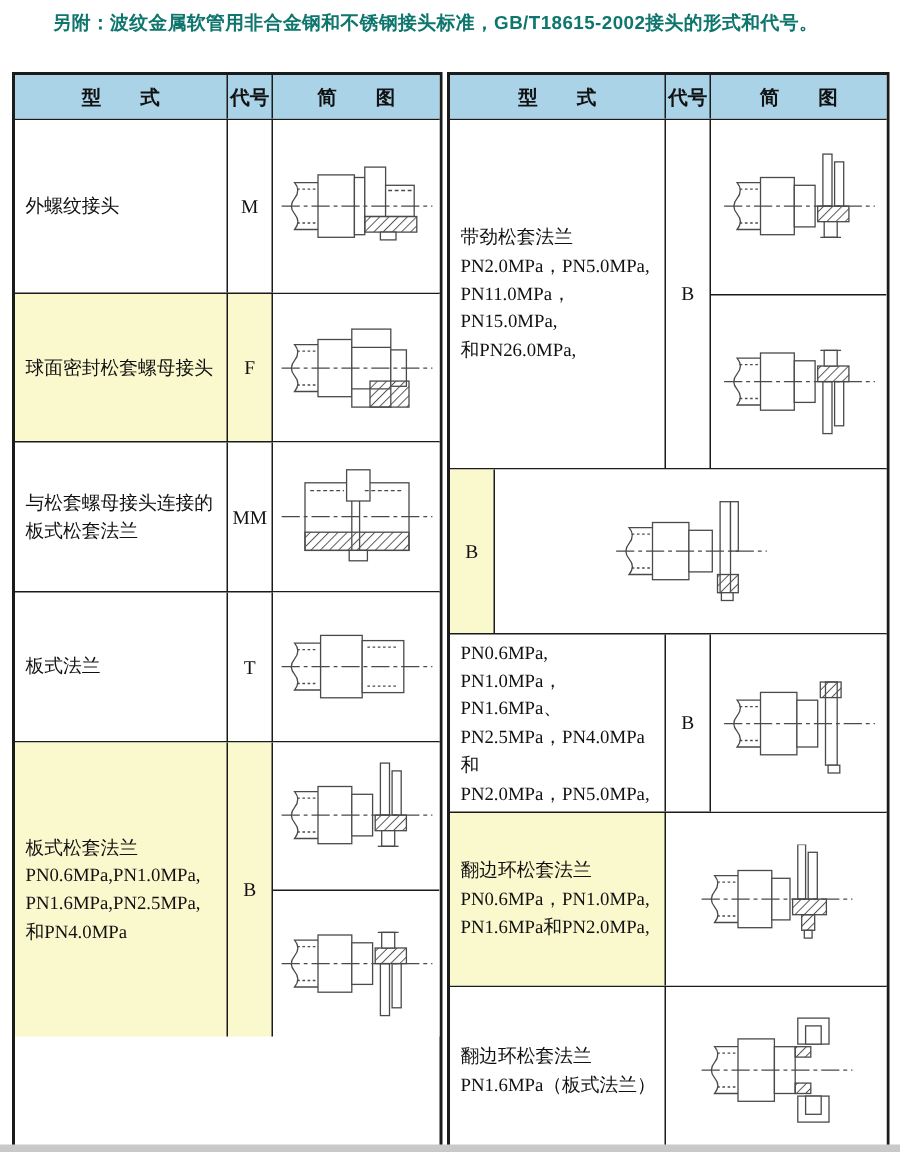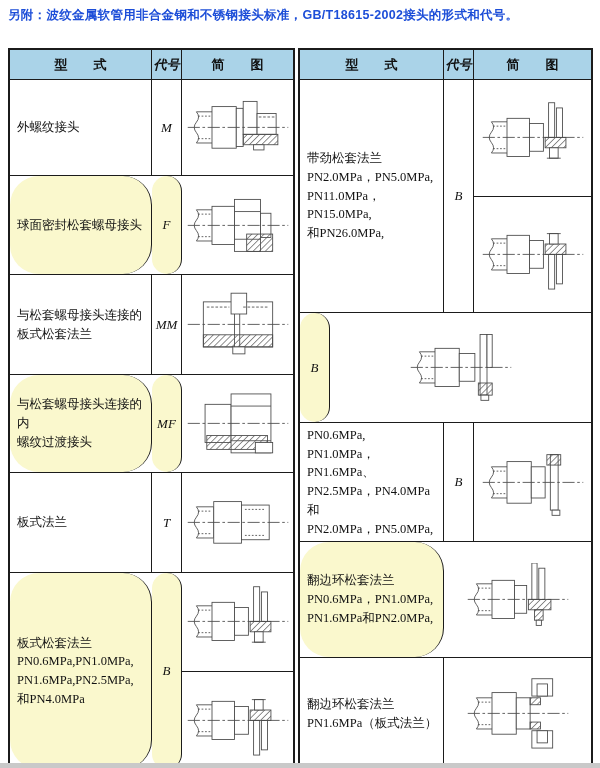--- a/index.html
+++ b/index.html
@@ -4,39 +4,39 @@
 <style>
   html,body{margin:0;padding:0;}
   body{
     width:600px;height:768px;overflow:hidden;position:relative;
     background:#ffffff;color:#111;
     font-family:"Liberation Serif", serif;
   }
   .title{
     font-family:"Liberation Sans", sans-serif;
     font-weight:bold;font-size:12.5px;line-height:1.3;
-    padding:7px 4px 0 8px;letter-spacing:0.3px;color:#1d4ed8;
+    padding:7px 4px 0 8px;letter-spacing:0.3px;color:#0f766e;margin-left:27px;
   }
   .tables{position:absolute;top:48px;left:8px;display:flex;gap:3px;}
   .tbl{border:2px solid #1b1b1b;background:#fff;box-sizing:border-box;}
   .tbl-left{width:287px;}
   .tbl-right{width:295px;}
   .row{display:flex;box-sizing:border-box;border-bottom:1px solid #1b1b1b;}
   .row:last-child{border-bottom:none;justify-content:center;}
   .cell{box-sizing:border-box;border-right:1px solid #1b1b1b;display:flex;align-items:center;overflow:hidden;}
   .cell:last-child{border-right:none;}
   .type{width:142px;padding:4px 5px 4px 7px;font-size:12.5px;line-height:1.5;white-space:pre-line;}
   .tbl-right .type{width:144px;}
-  .code{width:30px;justify-content:center;font-size:13px;font-style:italic;}
+  .code{width:30px;justify-content:center;font-size:13px;}
   .diag{flex:1;flex-direction:column;justify-content:center;padding:0;background:#fff;}
   .diag svg{width:104px;height:auto;display:block;margin:auto;}
   .sub{flex:1;width:100%;display:flex;align-items:center;justify-content:center;box-sizing:border-box;}
   .sub + .sub{border-top:1px solid #1b1b1b;}
   .header-row .cell{justify-content:center;font-size:13px;font-weight:bold;background:#aad3e8;padding:0;white-space:pre;}
-  .hl{background:#faf8cd;border-radius:29px;}
+  .hl{background:#faf8cd;}
   .bottom-strip{position:absolute;left:0;bottom:0;width:600px;height:5px;background:#c9c9c9;}
 </style>
 </head>
 <body>
 
 <svg width="0" height="0" style="position:absolute" aria-hidden="true">
   <defs>
     <pattern id="hatchp" width="5" height="5" patternUnits="userSpaceOnUse" patternTransform="rotate(45)">
       <line x1="0" y1="0" x2="0" y2="5" stroke="#555" stroke-width="1.5"></line>
     </pattern>
@@ -47,21 +47,21 @@
 
 <div class="tables">
 
   <div class="tbl tbl-left">
     <div class="row header-row" style="height:30px">
       <div class="cell type">型　　式</div>
       <div class="cell code">代号</div>
       <div class="cell diag" style="flex-direction:row">简　　图</div>
     </div>
 
-    <div class="row" style="height:96px">
+    <div class="row" style="height:116px">
       <div class="cell type"><span>外螺纹接头</span></div>
       <div class="cell code">M</div>
       <div class="cell diag">
         <svg viewBox="0 0 120 84">
             <path d="M32 24 H12 q5 6 0 12 q-5 6 0 12 q5 6 0 12 H32 Z" fill="#fff" stroke="#4a4a4a" stroke-width="1"></path>
             <line x1="14" y1="29" x2="28" y2="29" stroke="#4a4a4a" stroke-width="1" stroke-dasharray="2 2"></line>
             <line x1="14" y1="55" x2="28" y2="55" stroke="#4a4a4a" stroke-width="1" stroke-dasharray="2 2"></line>
             <rect x="30" y="18" width="28" height="48" fill="#fff" stroke="#4a4a4a" stroke-width="1"></rect>
             <rect x="58" y="20" width="8" height="44" fill="#fff" stroke="#4a4a4a" stroke-width="1"></rect>
             <rect x="66" y="12" width="16" height="38" fill="#fff" stroke="#4a4a4a" stroke-width="1"></rect>
@@ -104,36 +104,20 @@
             <rect x="52" y="6" width="18" height="24" fill="#fff" stroke="#4a4a4a" stroke-width="1"></rect>
             <line x1="24" y1="22" x2="50" y2="22" stroke="#4a4a4a" stroke-width="1" stroke-dasharray="3 2"></line>
             <line x1="66" y1="22" x2="96" y2="22" stroke="#4a4a4a" stroke-width="1" stroke-dasharray="3 2"></line>
             <rect x="20" y="54" width="80" height="14" fill="url(#hatchp)" stroke="#4a4a4a" stroke-width="1"></rect>
             <rect x="54" y="68" width="14" height="8" fill="#fff" stroke="#4a4a4a" stroke-width="1"></rect>
             <line x1="2" y1="42" x2="118" y2="42" stroke="#4a4a4a" stroke-width="1" stroke-dasharray="14 3 3 3"></line>
           </svg>
       </div>
     </div>
 
-    <div class="row" style="height:98px">
-      <div class="cell type hl"><span>与松套螺母接头连接的内
-螺纹过渡接头</span></div>
-      <div class="cell code hl">MF</div>
-      <div class="cell diag">
-        <svg viewBox="0 0 120 84">
-            <rect x="22" y="20" width="30" height="44" fill="#fff" stroke="#4a4a4a" stroke-width="1"></rect>
-            <rect x="52" y="8" width="46" height="68" fill="#fff" stroke="#4a4a4a" stroke-width="1"></rect>
-            <line x1="52" y1="22" x2="98" y2="22" stroke="#4a4a4a" stroke-width="1"></line>
-            <line x1="52" y1="62" x2="98" y2="62" stroke="#4a4a4a" stroke-width="1"></line>
-            <rect x="24" y="56" width="70" height="16" fill="url(#hatchp)" stroke="#4a4a4a" stroke-width="1"></rect>
-            <rect x="80" y="64" width="20" height="12" fill="#fff" stroke="#4a4a4a" stroke-width="1"></rect>
-            <line x1="2" y1="42" x2="118" y2="42" stroke="#4a4a4a" stroke-width="1" stroke-dasharray="14 3 3 3"></line>
-          </svg>
-      </div>
-    </div>
 
     <div class="row" style="height:100px">
       <div class="cell type"><span>板式法兰</span></div>
       <div class="cell code">T</div>
       <div class="cell diag">
         <svg viewBox="0 0 120 84">
             <path d="M32 24 H12 q5 6 0 12 q-5 6 0 12 q5 6 0 12 H32 Z" fill="#fff" stroke="#4a4a4a" stroke-width="1"></path>
             <line x1="14" y1="29" x2="28" y2="29" stroke="#4a4a4a" stroke-width="1" stroke-dasharray="2 2"></line>
             <line x1="14" y1="55" x2="28" y2="55" stroke="#4a4a4a" stroke-width="1" stroke-dasharray="2 2"></line>
             <rect x="32" y="18" width="32" height="48" fill="#fff" stroke="#4a4a4a" stroke-width="1"></rect>

